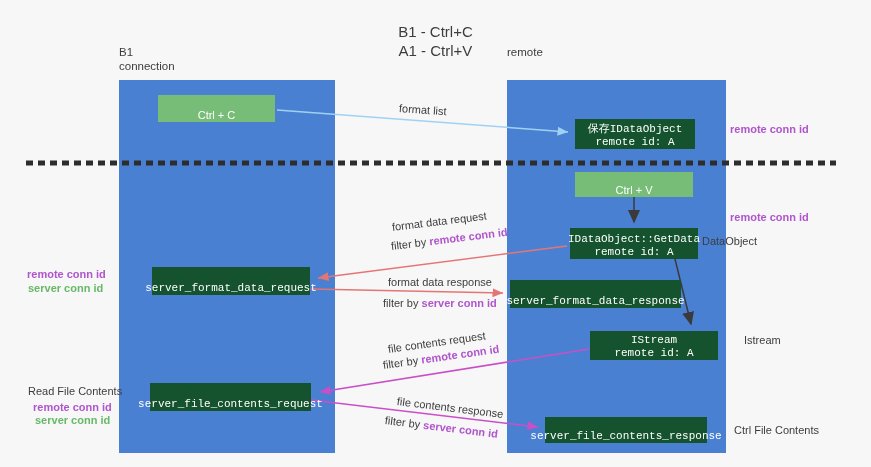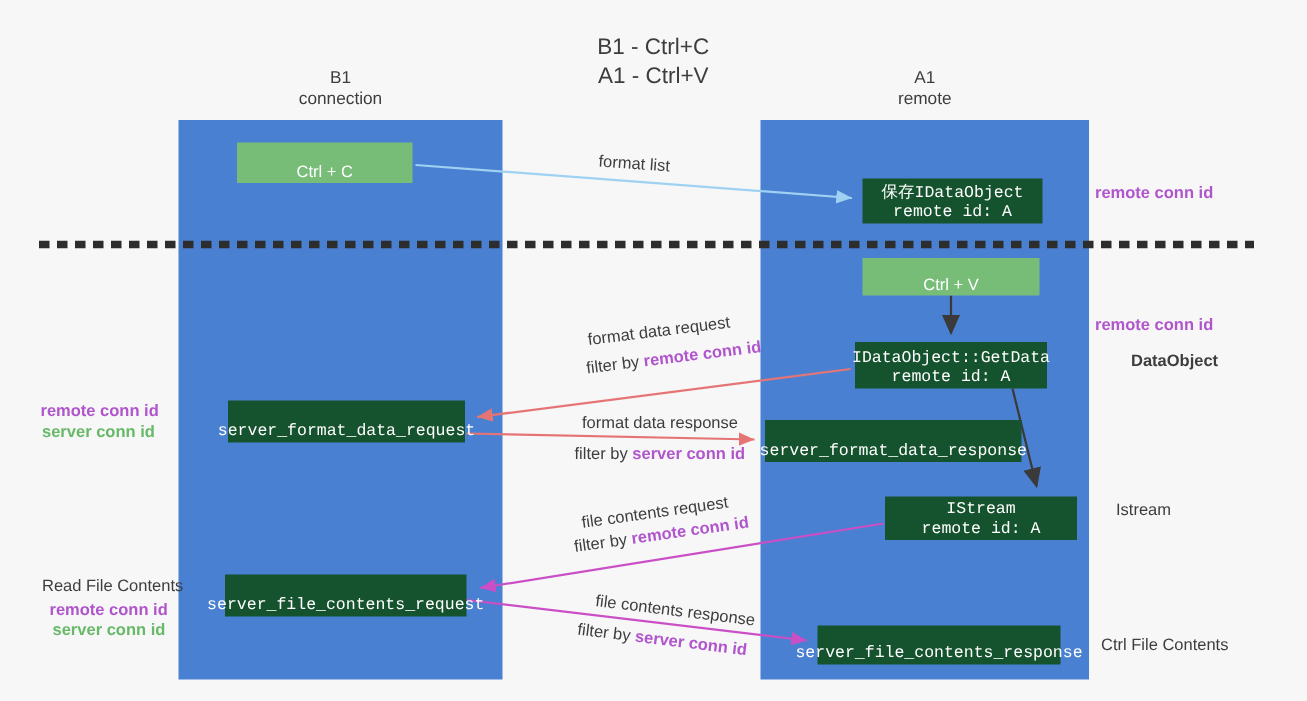--- a/index.html
+++ b/index.html
@@ -5,21 +5,21 @@
   html,body{margin:0;padding:0;background:#f7f7f8;}
   #canvas{
     position:relative;width:871px;height:467px;overflow:hidden;
     background:#f7f7f8;
     font-family:"Liberation Sans",sans-serif;
     color:#3d3d3d;
   }
   .abs{position:absolute;}
   .layer{position:absolute;left:0;top:0;pointer-events:none;}
   .title{left:0;top:6px;width:871px;text-align:center;font-size:15px;line-height:19px;color:#3d3d3d;margin-top:16px;}
-  .colhdr{text-align:center;font-size:11.5px;line-height:14px;color:#3d3d3d;}
+  .colhdr{text-align:left;font-size:11.5px;line-height:14px;color:#3d3d3d;}
   .col{background:#4a80d2;}
   .box{
     display:flex;align-items:flex-end;justify-content:center;text-align:center;
     color:#ffffff;font-size:11px;line-height:13px;
   }
   .green{background:#77bd78;}
   .orange{background:#14532d;font-family:Liberation Mono, monospace;}
   .lbl{font-size:11px;line-height:13px;color:#3d3d3d;white-space:nowrap;}
   .rot{transform-origin:left center;}
   .purple{color:#b055cc;font-weight:bold;}
@@ -34,21 +34,20 @@
   <div class="abs title">
     <div>B1 - Ctrl+C</div>
     <div>A1 - Ctrl+V</div>
   </div>
 
   <div class="abs colhdr" style="left:119px;top:45px;width:216px;">
     <div>B1</div>
     <div>connection</div>
   </div>
   <div class="abs colhdr" style="left:507px;top:45px;width:219px;">
-    <div>A1</div>
     <div>remote</div>
   </div>
 
   <div class="abs col" style="left:119px;top:80px;width:216px;height:373px;"></div>
   <div class="abs col" style="left:507px;top:80px;width:219px;height:373px;"></div>
 
   <svg class="layer" width="871" height="467" viewBox="0 0 871 467">
     <defs>
       <marker id="m-blue" markerWidth="9" markerHeight="8" refX="7" refY="3" orient="auto">
         <path d="M0,0 L7,3 L0,6 Z" fill="#9fd2f2"></path>
@@ -139,21 +138,21 @@
   </div>
 
   <div class="abs lbl rot" style="left:397px;top:395px;transform:rotate(7deg);">file contents response</div>
   <div class="abs lbl rot" style="left:385px;top:414px;transform:rotate(7deg);">
     <span class="plain">filter by</span>
     <span class="purple">server conn id</span>
   </div>
 
   <div class="abs lbl purple" style="left:730px;top:123px;">remote conn id</div>
   <div class="abs lbl purple" style="left:730px;top:211px;">remote conn id</div>
-  <div class="abs lbl" style="left:754px;top:235px;font-weight:bold;">DataObject</div>
+  <div class="abs lbl" style="left:702px;top:235px;">DataObject</div>
   <div class="abs lbl" style="left:744px;top:334px;">Istream</div>
   <div class="abs lbl" style="left:734px;top:424px;">Ctrl File Contents</div>
 
   <div class="abs lbl purple" style="left:27px;top:268px;">remote conn id</div>
   <div class="abs lbl greentxt" style="left:28px;top:282px;">server conn id</div>
   <div class="abs lbl" style="left:28px;top:385px;">Read File Contents</div>
   <div class="abs lbl purple" style="left:33px;top:401px;">remote conn id</div>
   <div class="abs lbl greentxt" style="left:35px;top:414px;">server conn id</div>
 
 </div>

